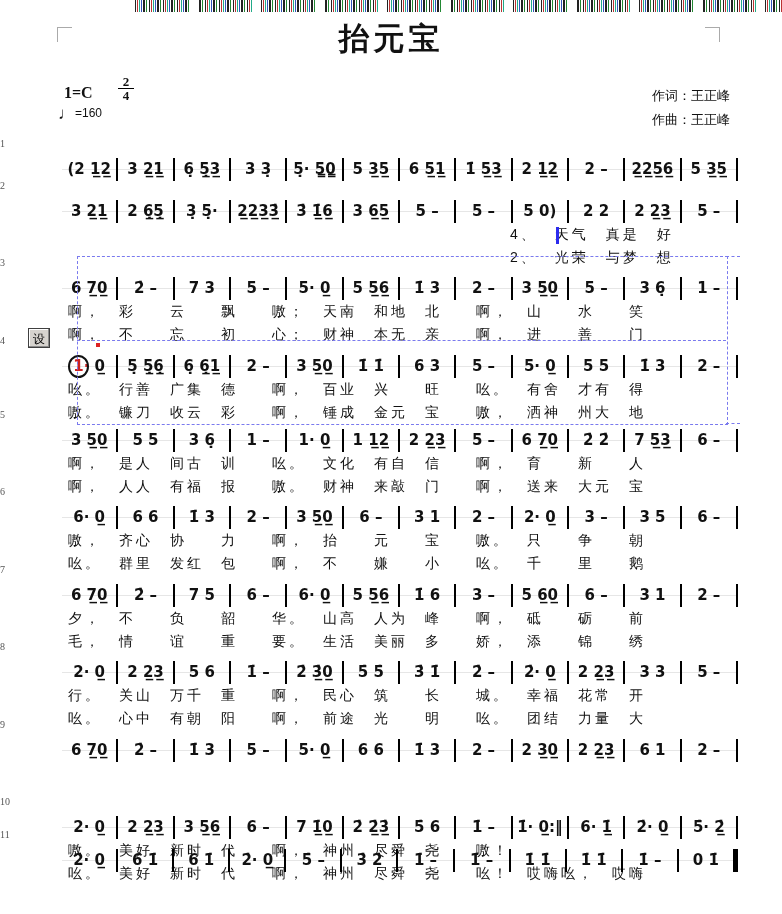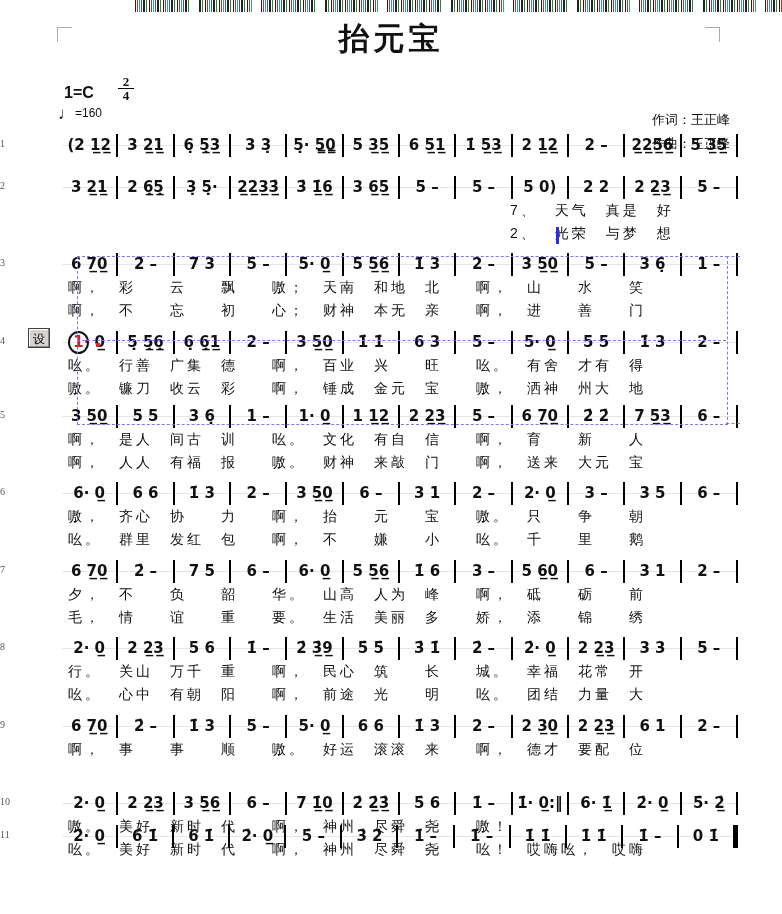--- a/index.html
+++ b/index.html
@@ -15,41 +15,41 @@
         #fff 5px 6px,#35b 6px 7px,#fff 7px 8px,#222 8px 10px,#fff 10px 11px,
         #283 11px 12px,#fff 12px 14px);}
 
   .corner{position:absolute;width:14px;height:14px;}
   .corner.tl{left:57px;top:27px;border-left:1px solid #aaa;border-top:1px solid #aaa;}
   .corner.tr{left:705px;top:27px;border-right:1px solid #aaa;border-top:1px solid #aaa;}
 
   .title{position:absolute;top:18px;left:0;right:0;text-align:center;
          font-family:"Liberation Serif",serif;font-weight:bold;font-size:31px;letter-spacing:4px;}
 
-  .keysig{position:absolute;left:64px;top:84px;font-family:Liberation Sans, sans-serif;
+  .keysig{position:absolute;left:64px;top:84px;font-family:Liberation Serif, serif;
           font-weight:bold;font-size:16px;}
   .meter{position:absolute;left:118px;top:75px;width:16px;text-align:center;
          font-family:"Liberation Serif",serif;font-weight:bold;font-size:13px;line-height:13px;}
   .meter .den{border-top:1px solid #000;}
   .tempo{position:absolute;left:58px;top:104px;font-size:12px;}
   .tempo .note{font-size:17px;vertical-align:-2px;}
 
-  .credits{position:absolute;right:52px;top:84px;font-size:13px;line-height:24px;text-align:left;margin-top:24px;}
+  .credits{position:absolute;right:52px;top:84px;font-size:13px;line-height:24px;text-align:left;}
 
   
   .lines{position:absolute;left:62px;top:0;width:676px;}
   .line{position:absolute;left:0;width:100%;}
   .line-1{top:134px}.line-2{top:176px}.line-3{top:253px}.line-4{top:331px}
   .line-5{top:405px}.line-6{top:482px}.line-7{top:560px}.line-8{top:637px}
   .line-9{top:715px}.line-10{top:792px}.line-11{top:825px}
   .linenum{position:absolute;left:-62px;top:4px;width:12px;overflow:hidden;
            font-family:"Liberation Serif",serif;font-size:10px;color:#555;}
   .notes{display:flex;height:23px;line-height:23px;
          font-family:"DejaVu Sans",sans-serif;font-weight:700;font-size:15px;
-         background:linear-gradient(rgba(0,0,0,0) 11px,#e6e6e6 11px,#e6e6e6 12px,rgba(0,0,0,0) 12px);}
+         background:linear-gradient(rgba(0,0,0,0) 11px,#e6e6e6 11px,#e6e6e6 12px,rgba(0,0,0,0) 12px);margin-top:24px;}
   .measure{flex:1;text-align:center;border-right:2px solid #000;white-space:pre;position:relative;}
   .line-11 .measure:last-child{border-right:5px solid #000;}
   .chead{color:#c22;position:relative;display:inline-block;}
   .chead::after{content:"";position:absolute;left:-5px;top:0px;width:17px;height:19px;
                 border:2px solid #111;border-radius:50%;}
   .lyric{font-size:14px;letter-spacing:3px;white-space:pre;line-height:23px;padding-left:6px;}
   .lyric:first-of-type{margin-top:11px;}
   .lyrics-indent .lyric{padding-left:448px;letter-spacing:3px;}
 
   
@@ -124,21 +124,21 @@
           <span class="measure">2̲2̲3̲3̲̇</span>
           <span class="measure">3̇ 1̲̇6̲</span>
           <span class="measure">3 6̲5̲</span>
           <span class="measure">5 –</span>
           <span class="measure">5 –</span>
           <span class="measure">5 0)</span>
           <span class="measure">2 2</span>
           <span class="measure">2 2̲3̲</span>
           <span class="measure">5 –</span>
         </div>
-        <div class="lyric">7、　天气　真是　好</div>
+        <div class="lyric">4、　天气　真是　好</div>
         <div class="lyric">2、　光荣　与梦　想</div>
       </div>
       <div class="line line-3">
         <div class="linenum">3</div>
         <div class="notes">
           <span class="measure">6 7̲0̲</span>
           <span class="measure">2̇ –</span>
           <span class="measure">7 3</span>
           <span class="measure">5 –</span>
           <span class="measure">5· 0̲</span>
@@ -229,21 +229,21 @@
         <div class="lyric">夕，　不　　负　　韶　　华。　山高　人为　峰　　啊，　砥　　砺　　前</div>
         <div class="lyric">毛，　情　　谊　　重　　要。　生活　美丽　多　　娇，　添　　锦　　绣</div>
       </div>
       <div class="line line-8">
         <div class="linenum">8</div>
         <div class="notes">
           <span class="measure">2· 0̲</span>
           <span class="measure">2 2̲3̲</span>
           <span class="measure">5 6</span>
           <span class="measure">1̇ –</span>
-          <span class="measure">2̇ 3̲̇9̲</span>
+          <span class="measure">2̇ 3̲̇0̲</span>
           <span class="measure">5̇ 5̇</span>
           <span class="measure">3̇ 1̇</span>
           <span class="measure">2̇ –</span>
           <span class="measure">2̇· 0̲</span>
           <span class="measure">2 2̲3̲</span>
           <span class="measure">3 3</span>
           <span class="measure">5 –</span>
         </div>
         <div class="lyric">行。　关山　万千　重　　啊，　民心　筑　　长　　城。　幸福　花常　开</div>
         <div class="lyric">吆。　心中　有朝　阳　　啊，　前途　光　　明　　吆。　团结　力量　大</div>
@@ -257,21 +257,20 @@
           <span class="measure">5 –</span>
           <span class="measure">5· 0̲</span>
           <span class="measure">6 6</span>
           <span class="measure">1̇ 3</span>
           <span class="measure">2 –</span>
           <span class="measure">2 3̲0̲</span>
           <span class="measure">2 2̲3̲</span>
           <span class="measure">6 1</span>
           <span class="measure">2 –</span>
         </div>
-        <div class="lyric">啊，　事　　事　　顺　　嗷。　好运　滚滚　来　　啊，　德才　要配　位</div>
       </div>
       <div class="line line-10">
         <div class="linenum">10</div>
         <div class="notes">
           <span class="measure">2· 0̲</span>
           <span class="measure">2 2̲3̲</span>
           <span class="measure">3 5̲6̲</span>
           <span class="measure">6 –</span>
           <span class="measure">7 1̲̇0̲</span>
           <span class="measure">2̇ 2̲̇3̲̇</span>

